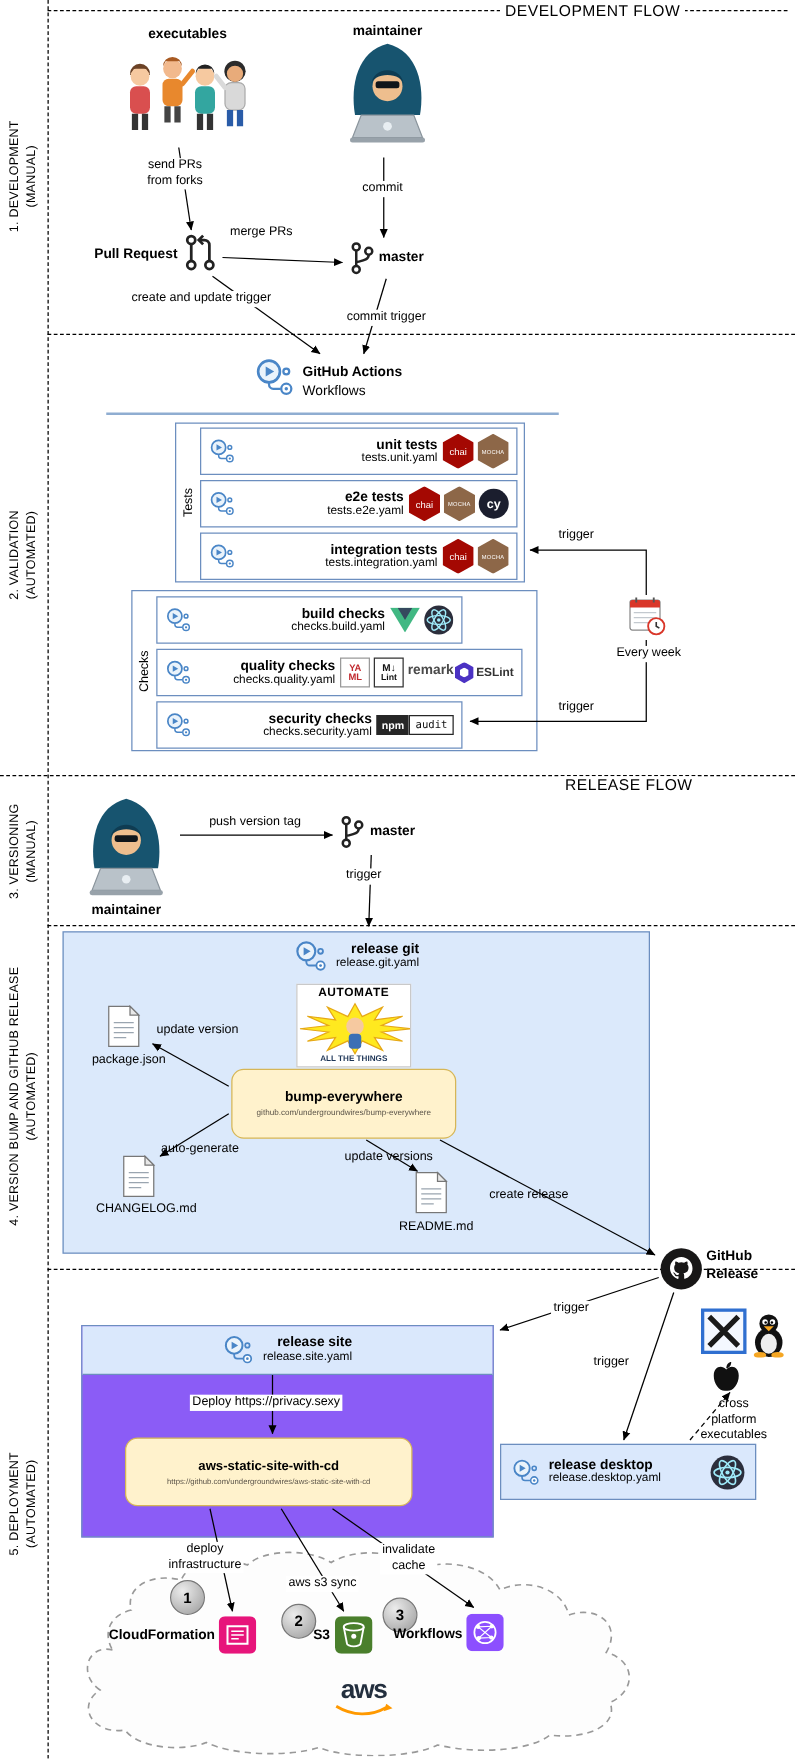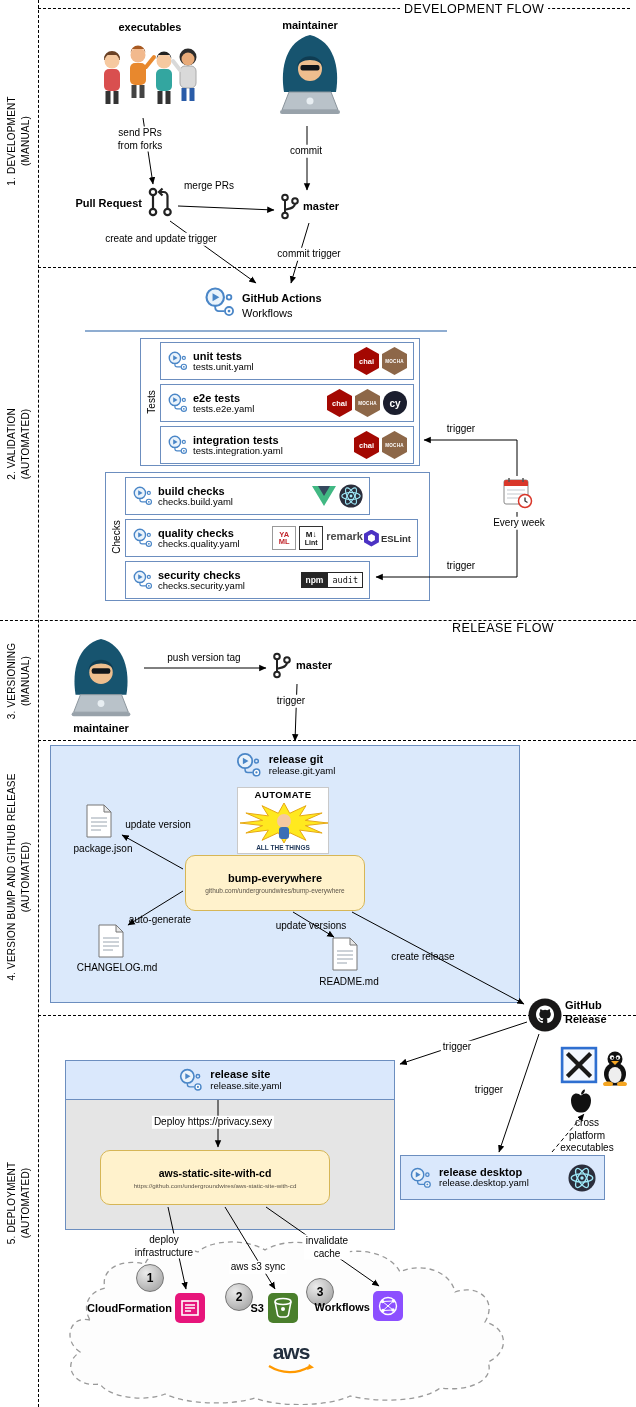--- a/index.html
+++ b/index.html
@@ -13,26 +13,26 @@
               transform:translate(-50%,-50%) rotate(-90deg);white-space:nowrap}
   .alabel{position:absolute;transform:translate(-50%,-50%);font-size:10px;line-height:1.25;text-align:center;
           background:#fff;padding:0 2px;white-space:pre-line}
   .alabel.clear{background:transparent}
   .name{position:absolute;font-weight:bold;font-size:11px;line-height:1.3}
   .plain{position:absolute;font-size:11px;line-height:1.3}
   .grp-box{position:absolute;background:#fff;border:1px solid #6c8ebf;box-sizing:border-box}
   .grp-label{position:absolute;font-size:10px;transform:translate(-50%,-50%) rotate(-90deg);white-space:nowrap}
   .wf-row{position:absolute;display:flex;align-items:center;gap:4px;padding:0 6px;background:#fff;
           border:1px solid #6c8ebf;box-sizing:border-box}
-  .wf-text{flex:1;text-align:left;line-height:1.12;min-width:0}
+  .wf-text{flex:1;text-align:right;line-height:1.12;min-width:0}
   .wf-title{font-weight:bold;font-size:11px;white-space:nowrap}
   .wf-file{font-size:9.5px;white-space:nowrap}
   .row-icons{display:flex;align-items:center;gap:3px;flex:none}
   .hex{clip-path:polygon(50% 0,100% 25%,100% 75%,50% 100%,0 75%,0 25%);display:flex;align-items:center;
-       justify-content:center;color:#fff;font-weight:bold;flex:none}
+       justify-content:center;color:#fff;font-weight:normal;flex:none}
   .hex.chai{width:25px;height:28px;background:#a40802;font-size:7.5px}
   .hex.mocha{width:25px;height:28px;background:#8d6748;font-size:4.6px;letter-spacing:.2px}
   .cy-circle{width:24px;height:24px;border-radius:50%;background:#1b1e2e;color:#fff;display:flex;
              align-items:center;justify-content:center;font-weight:bold;font-size:10px;flex:none}
   .vue{width:24px;height:20px;clip-path:polygon(0 0,100% 0,50% 100%);background:#41b883;position:relative;flex:none}
   .vue i{position:absolute;left:6px;top:0;width:12px;height:10px;clip-path:polygon(0 0,100% 0,50% 100%);background:#35495e}
   .sq-icon{border:1px solid #999;background:#fff;width:24px;height:24px;display:flex;flex-direction:column;
            align-items:center;justify-content:center;line-height:1;flex:none;box-sizing:border-box}
   .yaml-t{color:#c1272d;font-weight:bold;font-size:7.5px}
   .md-t{color:#111;font-weight:bold;font-size:8px}
@@ -41,25 +41,25 @@
   .eslint-wrap{display:flex;align-items:center;gap:2px}
   .hex.eslint{width:15px;height:17px;background:#4b32c3;position:relative}
   .hex.eslint i{position:absolute;left:4px;top:4.5px;width:7px;height:8px;background:#fff;
       clip-path:polygon(50% 0,100% 25%,100% 75%,50% 100%,0 75%,0 25%)}
   .eslint-t{font-size:9.5px;font-weight:bold;color:#333}
   .npm-badge{display:flex;align-items:flex-start;flex:none}
   .npm-l{background:#262626;color:#fff;font-weight:bold;font-size:8.5px;padding:3px 4px;display:flex;align-items:center}
   .npm-r{border:1.5px solid #262626;background:#fff;color:#111;font-family:"DejaVu Sans Mono",monospace;
          font-size:8.5px;padding:2px 4px;display:flex;align-items:center}
   .blue-box{position:absolute;background:#dae8fc;border:1px solid #6c8ebf;box-sizing:border-box}
-  .white-box{position:absolute;background:#e5e5e5;border:1px solid #6c8ebf;box-sizing:border-box}
+  .white-box{position:absolute;background:#8b5cf6;border:1px solid #6c8ebf;box-sizing:border-box}
   .yellow-box{position:absolute;background:#fff2cc;border:1px solid #d6b656;border-radius:10px;display:flex;
               flex-direction:column;align-items:center;justify-content:center;text-align:center;box-sizing:border-box}
   .hdr-flex{display:flex;align-items:center;justify-content:center;gap:6px}
-  .hdr-text{text-align:left;line-height:1.15}
+  .hdr-text{text-align:right;line-height:1.15}
   .step-circle{position:absolute;width:26px;height:26px;border-radius:50%;border:1px solid #777;
                background:radial-gradient(circle at 35% 30%,#ececec,#9a9a9a);display:flex;align-items:center;
                justify-content:center;font-weight:bold;font-size:12px}
   .meme{position:absolute;left:237px;top:787px;width:92px;height:67px;background:#fff;border:1px solid #c9c9c9;box-sizing:border-box}
   .meme-top{position:absolute;top:1px;width:100%;text-align:center;font-weight:bold;font-size:9.5px;letter-spacing:.5px}
   .meme-bot{position:absolute;bottom:2px;width:100%;text-align:center;font-weight:bold;font-size:6.5px;color:#1d3557}
   .aws-logo{position:absolute;left:262px;top:1341px;width:58px;text-align:center}
   .aws-text{font-weight:bold;font-size:21px;color:#232f3e;letter-spacing:-1px;line-height:1}
   svg.icon{display:block;flex:none}
 </style>

